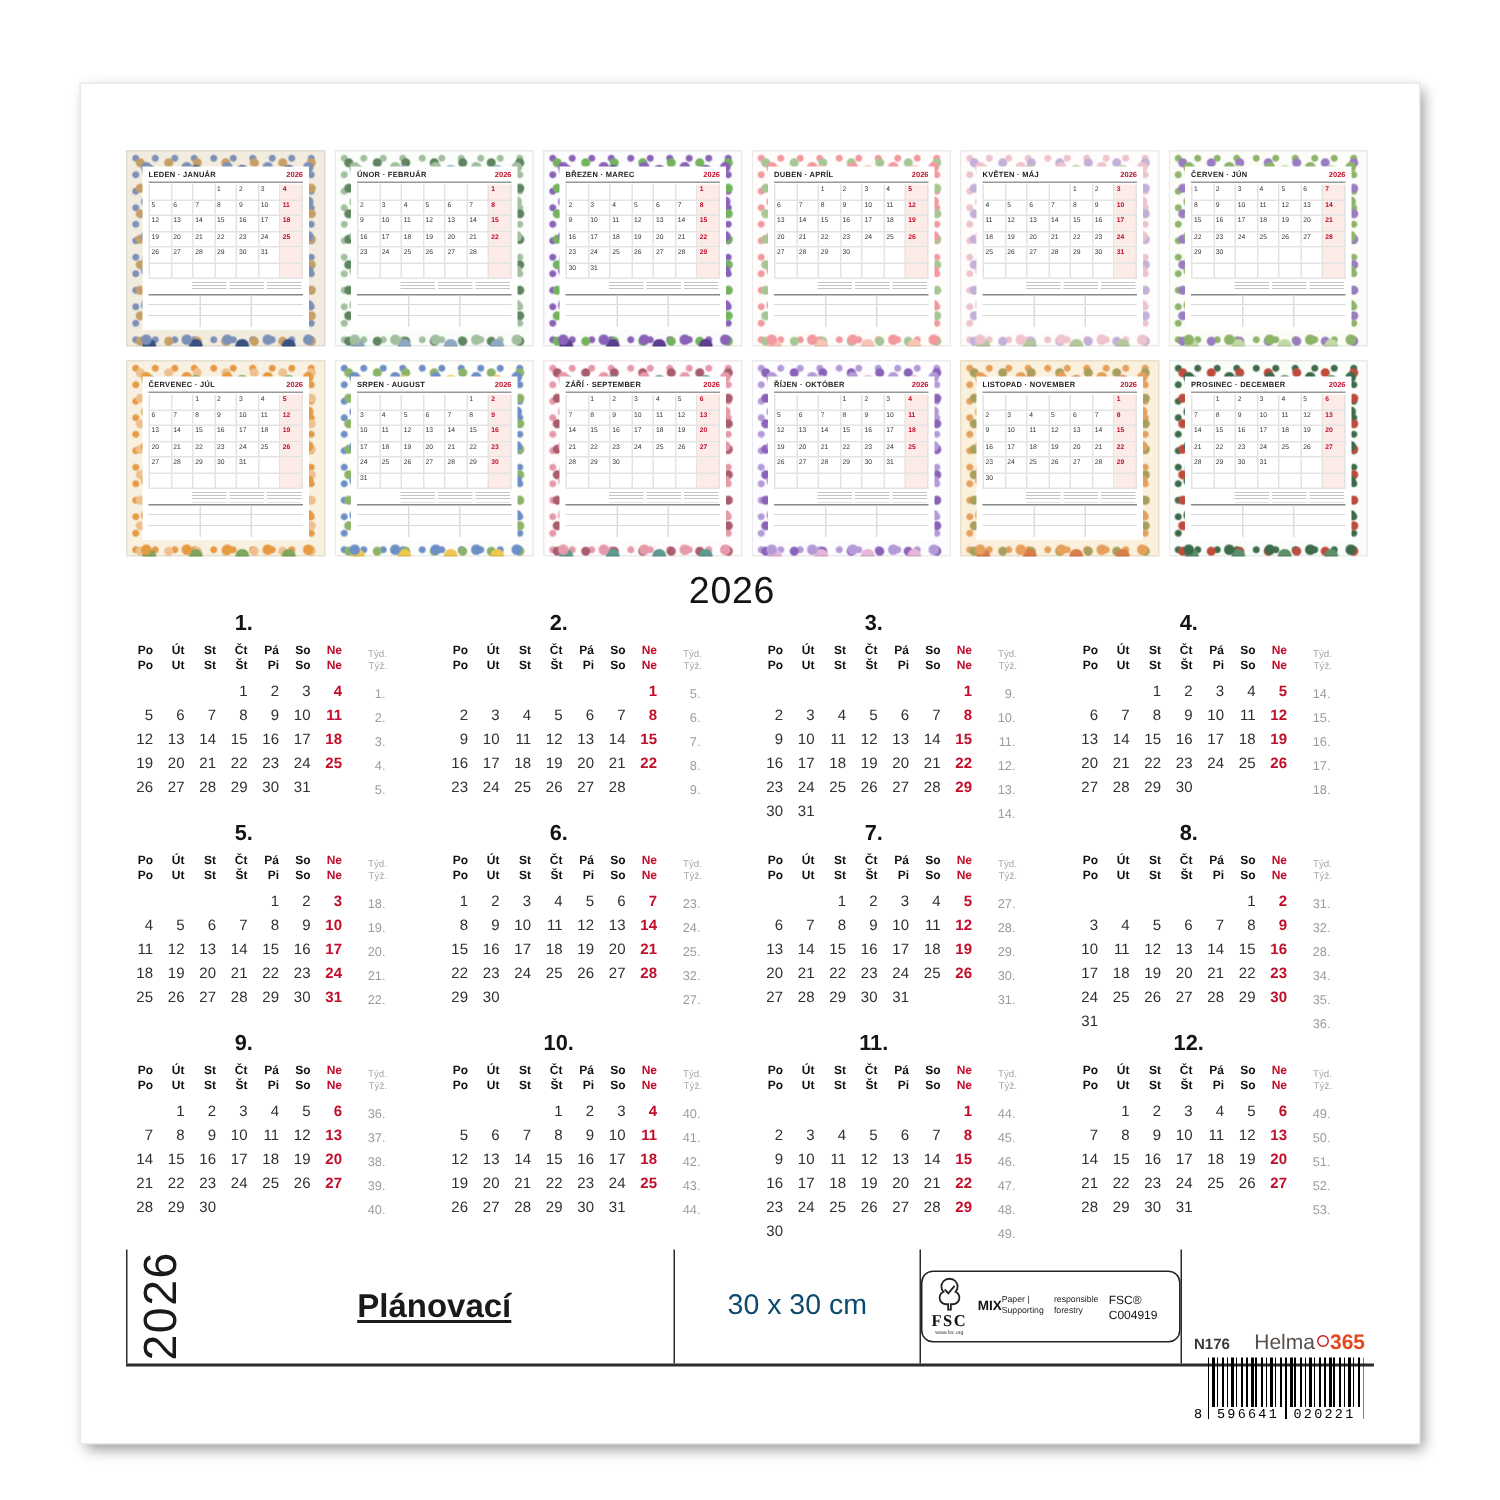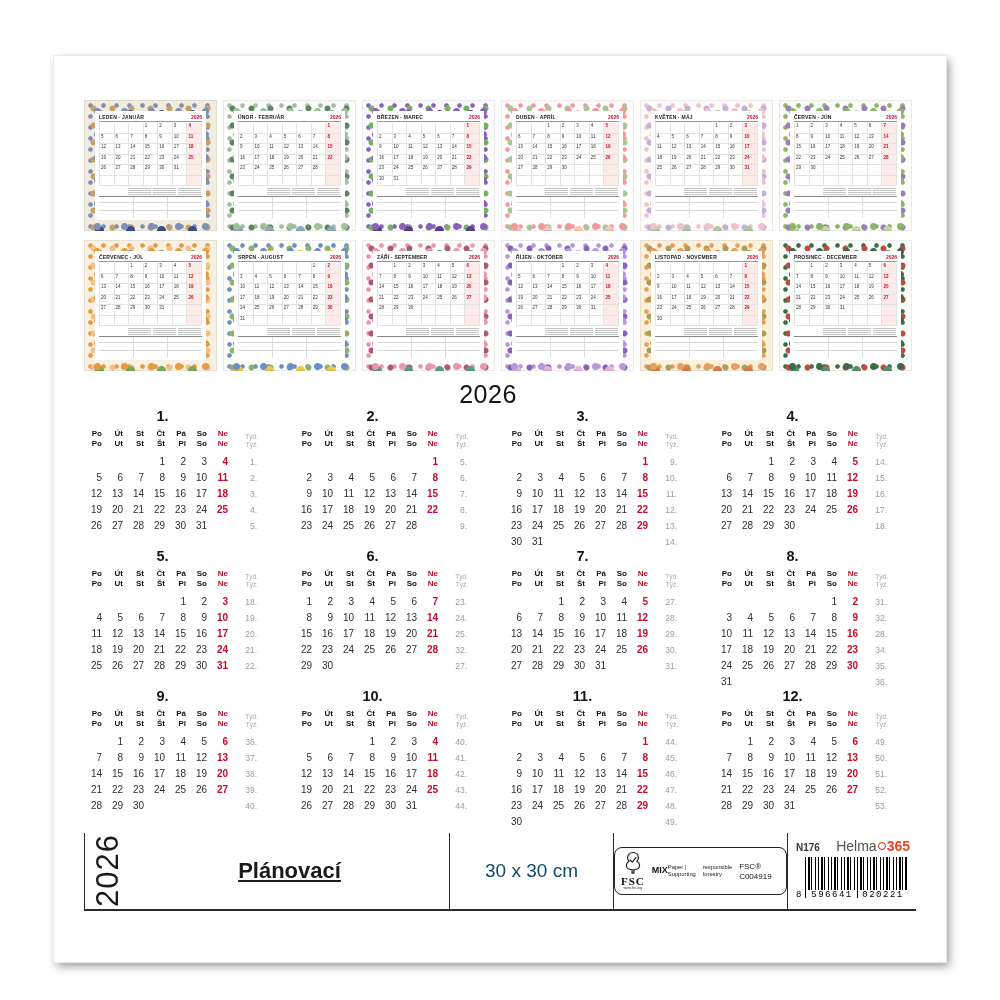--- a/index.html
+++ b/index.html
@@ -70,21 +70,21 @@
   .fsc-box{border:1.3px solid #222;border-radius:8px;padding:3px 6px;display:flex;
     gap:7px;align-items:center;}
   .fsc-left{display:flex;flex-direction:column;align-items:center;line-height:1;}
   .fsc-acr{font-family:"Liberation Serif","DejaVu Serif",serif;font-size:11px;
     font-weight:bold;letter-spacing:1px;color:#111;margin-top:1px;}
   .fsc-url{font-size:3.5px;color:#333;}
   .fsc-right{display:flex;align-items:center;line-height:1.25;}
   .fsc-mix{font-size:9px;font-weight:bold;color:#111;}
   .fsc-desc{font-size:5.8px;color:#222;}
   .fsc-lic{font-size:8px;color:#111;margin-top:1px;}
-  .f-codes{flex:1;position:relative;padding:5px 6px 0 8px;}
+  .f-codes{flex:1;position:relative;padding:5px 6px 0 8px;margin-top:48px;}
   .codes-top{display:flex;justify-content:space-between;align-items:baseline;}
   .sku{font-size:10px;font-weight:bold;color:#3a3a3a;}
   .brand{display:inline-flex;align-items:center;}
   .brand-a{font-size:14px;font-weight:normal;color:#55504b;}
   .brand-dot{display:inline-block;width:6px;height:6px;border:1.5px solid #cf1b1b;
     border-radius:50%;margin:0 1px;}
   .brand-b{font-size:14px;font-weight:bold;color:#e2491f;}
   .barcode{position:relative;height:44px;margin-top:2px;}
   .bc-bars{position:absolute;left:9px;right:1px;top:1px;bottom:2px;background:
     repeating-linear-gradient(90deg,#000 0 1px,transparent 1px 3px,#000 3px 5px,

